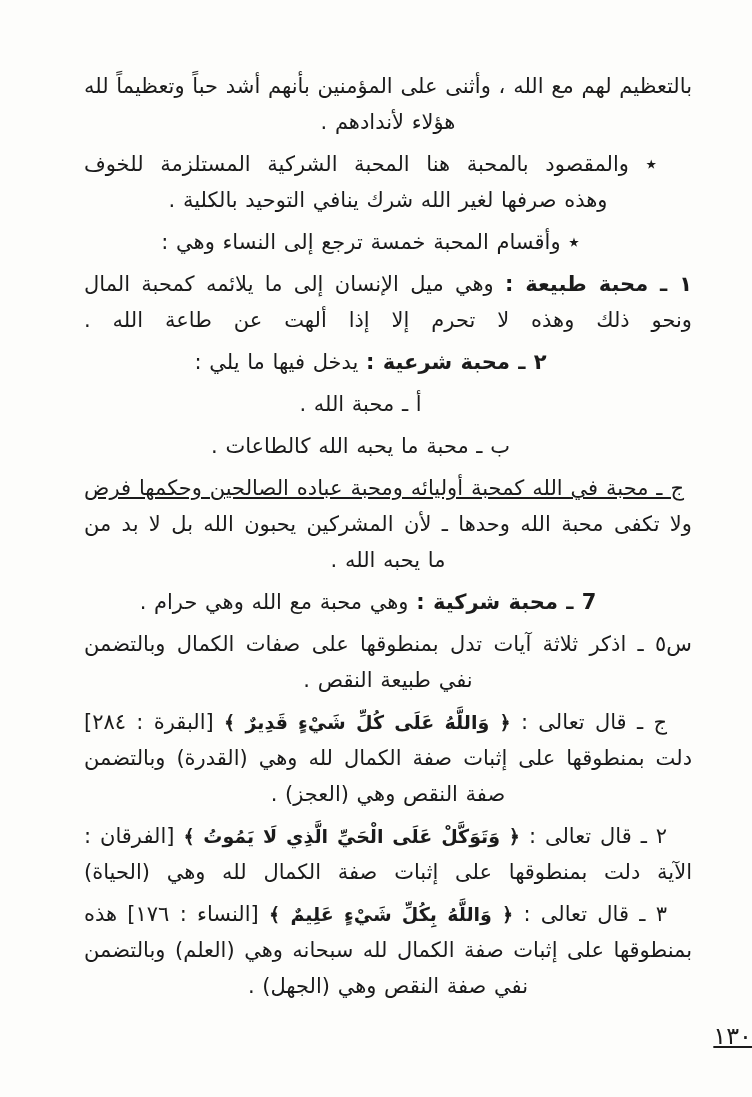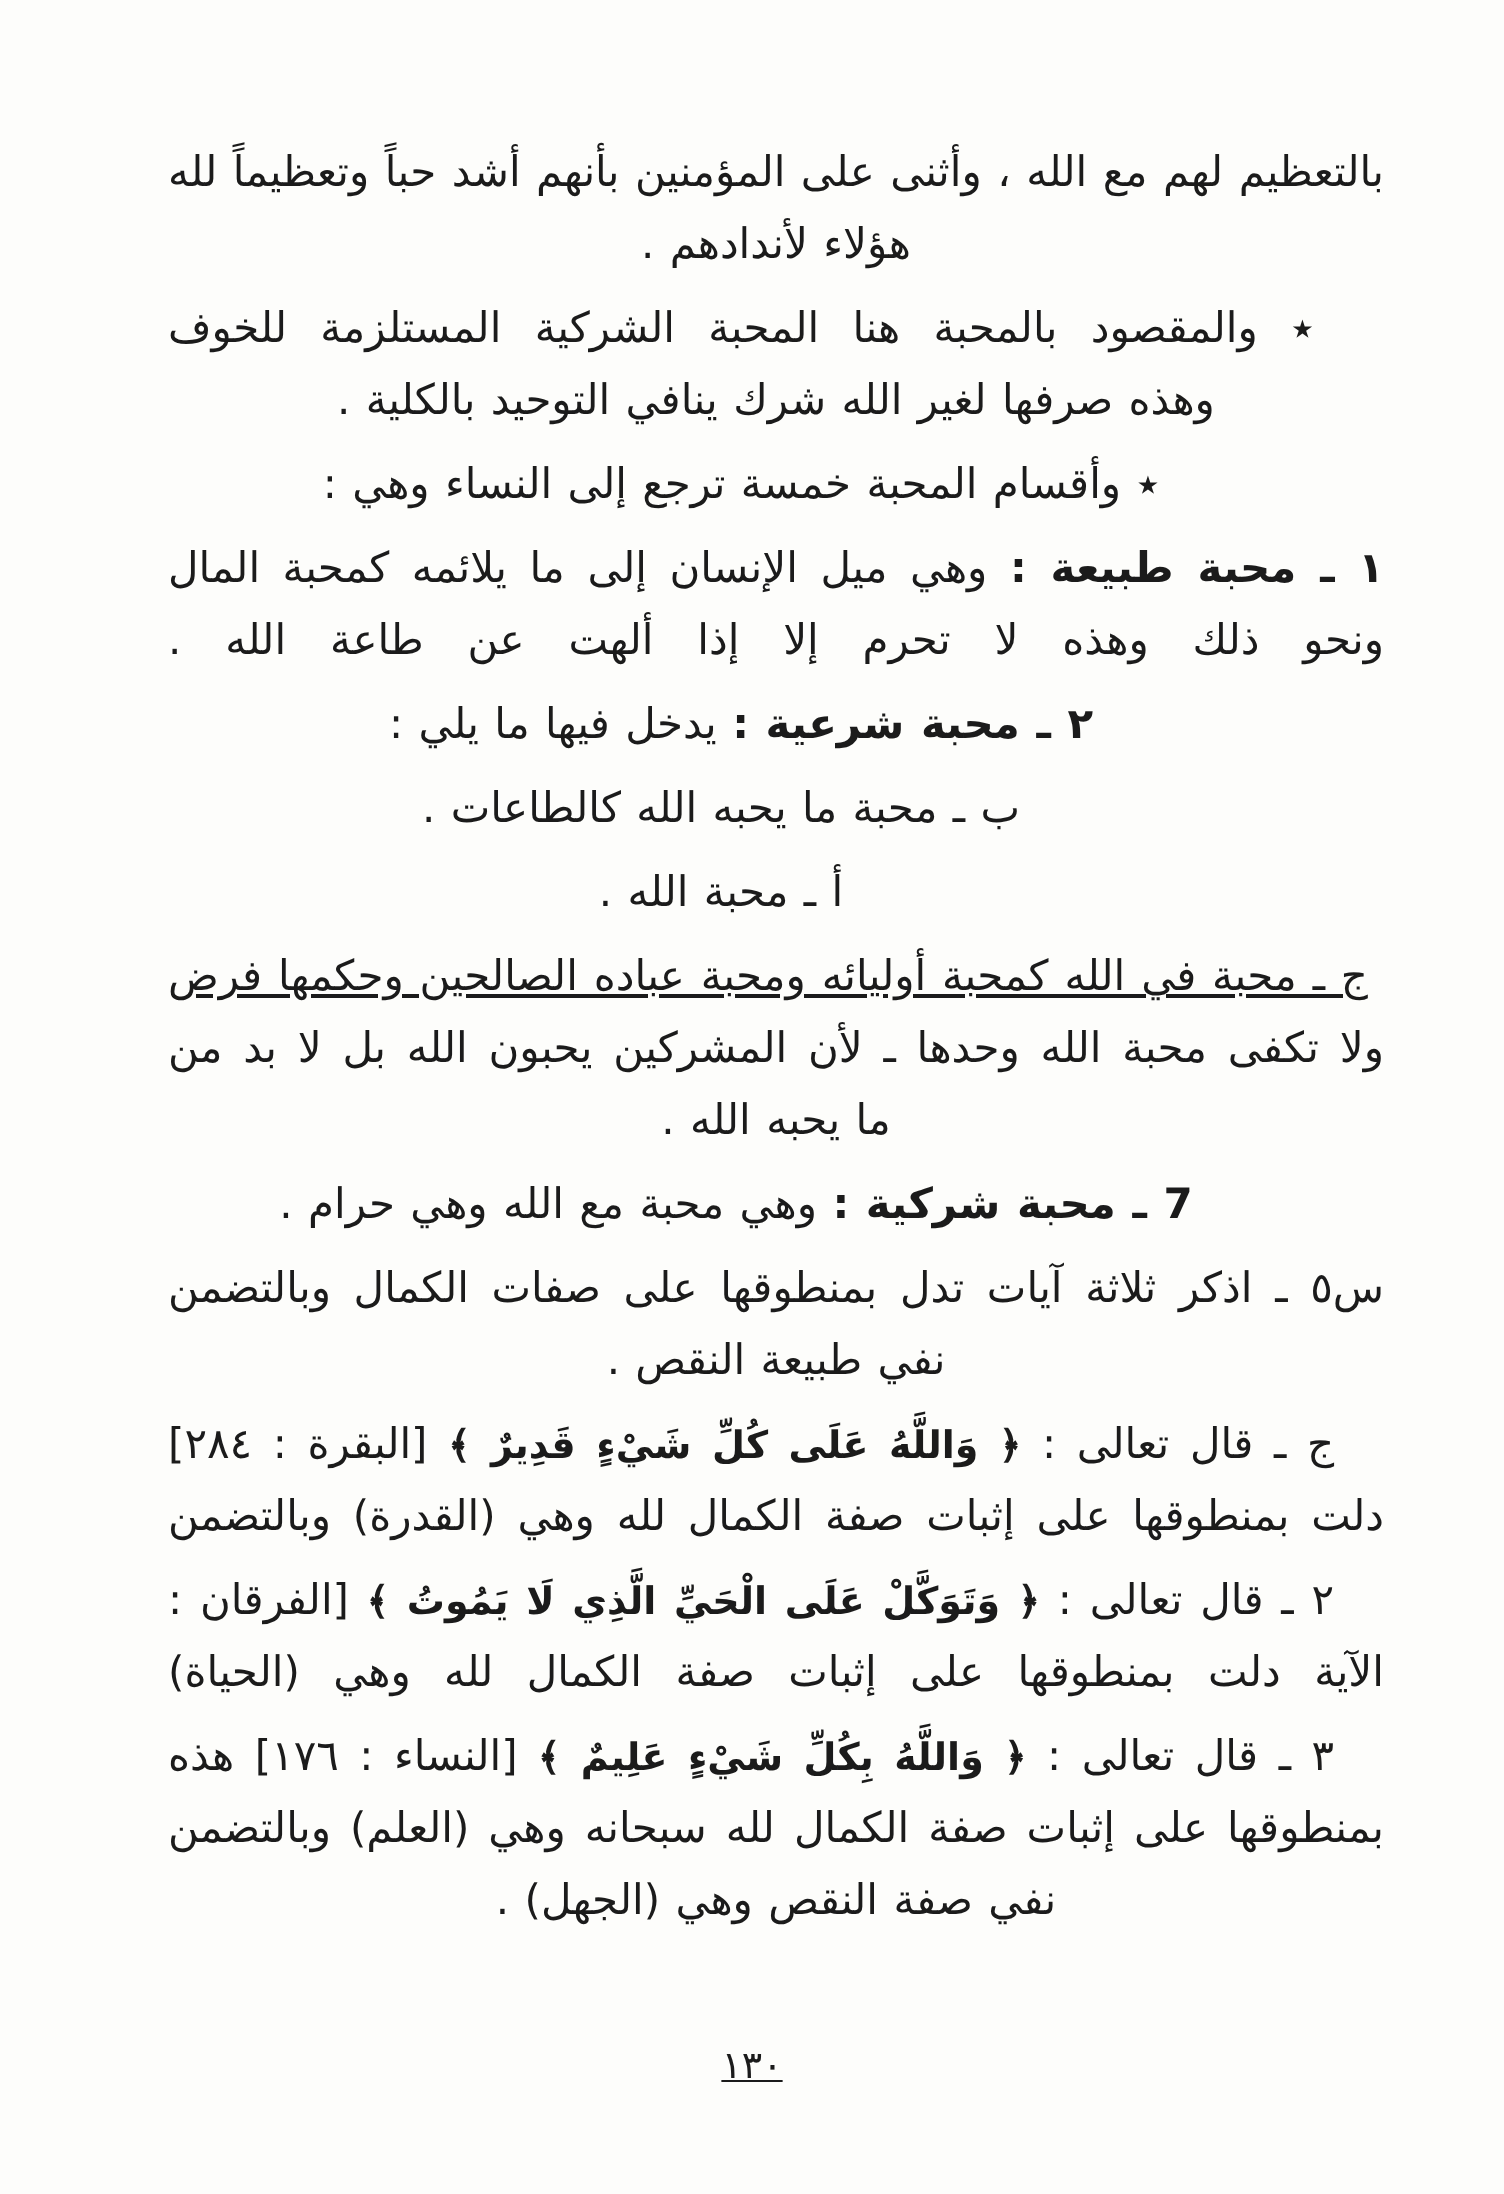--- a/index.html
+++ b/index.html
@@ -49,22 +49,22 @@
   }
   .seg-verse {
     font-weight: bold;
     font-size: 19px;
   }
   .page-number {
     position: absolute;
     top: 1022px;
     right: 0;
     width: 752px;
-    text-align: center;
-    font-size: 19px;
+    text-align: right;
+    font-size: 24px;
     letter-spacing: 1px;
     color: #1b1b1b;
     text-decoration: underline;
   }
 </style>
 </head>
 <body>
 
 <div class="page">
   <main class="text-block" id="text-block">
@@ -80,40 +80,41 @@
         <div class="line" style="padding-right: 35px;"><span>٭ وأقسام المحبة خمسة ترجع إلى النساء وهي :</span></div>
       </div>
       <div class="paragraph">
         <div class="line full"><span class="seg-bold">١ ـ محبة طبيعة :</span><span> وهي ميل الإنسان إلى ما يلائمه كمحبة المال والولد</span></div>
         <div class="line full"><span>ونحو ذلك وهذه لا تحرم إلا إذا ألهت عن طاعة الله .</span></div>
       </div>
       <div class="paragraph">
         <div class="line" style="padding-right: 35px;"><span class="seg-bold">٢ ـ محبة شرعية :</span><span> يدخل فيها ما يلي :</span></div>
       </div>
       <div class="paragraph">
-        <div class="line" style="padding-right: 55px;"><span>ب ـ محبة ما يحبه الله كالطاعات .</span></div>
+        <div class="line" style="padding-right: 55px;"><span>أ ـ محبة الله .</span></div>
       </div>
       <div class="paragraph">
-        <div class="line" style="padding-right: 55px;"><span>أ ـ محبة الله .</span></div>
+        <div class="line" style="padding-right: 55px;"><span>ب ـ محبة ما يحبه الله كالطاعات .</span></div>
       </div>
       <div class="paragraph">
         <div class="line full" style="padding-right: 8px; text-decoration: underline;"><span>ج ـ محبة في الله كمحبة أوليائه ومحبة عباده الصالحين وحكمها فرض</span></div>
         <div class="line full"><span>ولا تكفى محبة الله وحدها ـ لأن المشركين يحبون الله بل لا بد من محبة</span></div>
         <div class="line"><span>ما يحبه الله .</span></div>
       </div>
       <div class="paragraph">
         <div class="line" style="padding-right: 40px;"><span class="seg-bold">7 ـ محبة شركية :</span><span> وهي محبة مع الله وهي حرام .</span></div>
       </div>
       <div class="paragraph">
         <div class="line full"><span>س٥ ـ اذكر ثلاثة آيات تدل بمنطوقها على صفات الكمال وبالتضمن على</span></div>
         <div class="line"><span>نفي طبيعة النقص .</span></div>
       </div>
       <div class="paragraph">
         <div class="line full" style="padding-right: 25px;"><span>ج ـ قال تعالى : </span><span class="seg-verse">﴿ وَاللَّهُ عَلَى كُلِّ شَيْءٍ قَدِيرٌ ﴾</span><span> [البقرة : ٢٨٤] هذه الآية</span></div>
         <div class="line full"><span>دلت بمنطوقها على إثبات صفة الكمال لله وهي (القدرة) وبالتضمن على نفي</span></div>
+        <div class="line"><span>صفة النقص وهي (العجز) .</span></div>
       </div>
       <div class="paragraph">
         <div class="line full" style="padding-right: 25px;"><span>٢ ـ قال تعالى : </span><span class="seg-verse">﴿ وَتَوَكَّلْ عَلَى الْحَيِّ الَّذِي لَا يَمُوتُ ﴾</span><span> [الفرقان : ٥٨] هذه</span></div>
         <div class="line full"><span>الآية دلت بمنطوقها على إثبات صفة الكمال لله وهي (الحياة) وبالتضمن</span></div>
       </div>
       <div class="paragraph">
         <div class="line full" style="padding-right: 25px;"><span>٣ ـ قال تعالى : </span><span class="seg-verse">﴿ وَاللَّهُ بِكُلِّ شَيْءٍ عَلِيمٌ ﴾</span><span> [النساء : ١٧٦] هذه الآية دلت</span></div>
         <div class="line full"><span>بمنطوقها على إثبات صفة الكمال لله سبحانه وهي (العلم) وبالتضمن على</span></div>
         <div class="line"><span>نفي صفة النقص وهي (الجهل) .</span></div>
       </div>

